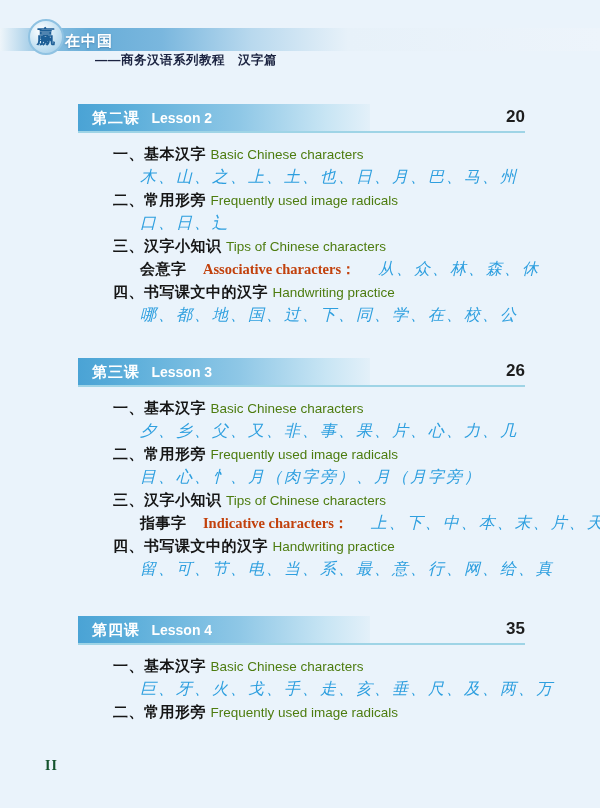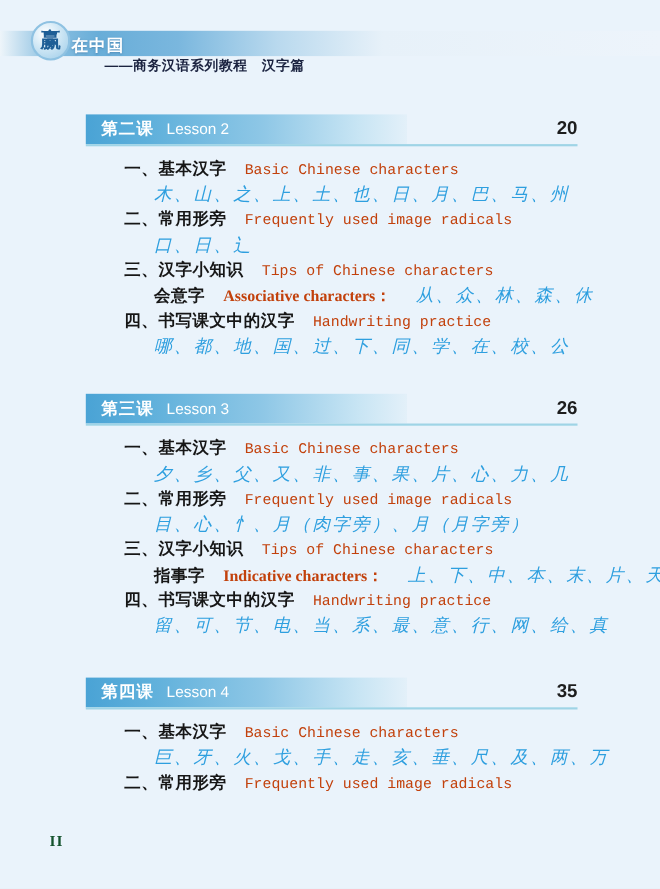--- a/index.html
+++ b/index.html
@@ -44,34 +44,34 @@
   
   .lesson{position:absolute;left:78px;width:447px;}
   .lesson-header{position:relative;height:29px;}
   .lesson-tab{
     position:absolute;left:0;top:0;width:292px;height:27px;
     line-height:27px;padding-left:14px;box-sizing:border-box;
     background:linear-gradient(90deg,#4aa3d5 0%,#5fb0db 20%,#8ec7e6 55%,#c8e5f4 85%,#e3f0f9 100%);
     color:#ffffff;white-space:nowrap;
   }
   .lt-cn{font-weight:bold;font-size:15px;letter-spacing:1px;}
-  .lt-en{font-weight:normal;font-size:14px;margin-left:7px;}
+  .lt-en{font-weight:bold;font-size:14px;margin-left:7px;}
   .lesson-page{
     position:absolute;right:0;top:3px;
     font-size:17px;color:#1d1d1d;font-weight:700;
   }
   .lesson-rule{
     position:absolute;left:0;top:27px;width:100%;height:2px;
     background:#9fd4e6;
   }
 
   .row{height:23px;line-height:23px;padding-left:35px;white-space:nowrap;}
   .row.first{margin-top:9px;}
   .item-label{font-weight:bold;font-size:15px;color:#161616;letter-spacing:.5px;}
-  .item-en{font-size:13.5px;color:#c2410c;margin-left:12px;font-family:Liberation Mono, monospace;}
+  .item-en{font-size:13.5px;color:#4d7c0f;}
   .char-row{padding-left:62px;}
   .char-text{
     color:#2e9fdf;font-size:16px;letter-spacing:2px;
     font-family:"DejaVu Serif","Liberation Serif",serif;
     font-style:italic;
   }
   .tip-row{padding-left:62px;}
   .tip-label{font-weight:bold;font-size:15px;color:#161616;letter-spacing:.5px;}
   .tip-en{
     font-family:"Liberation Serif","DejaVu Serif",serif;

